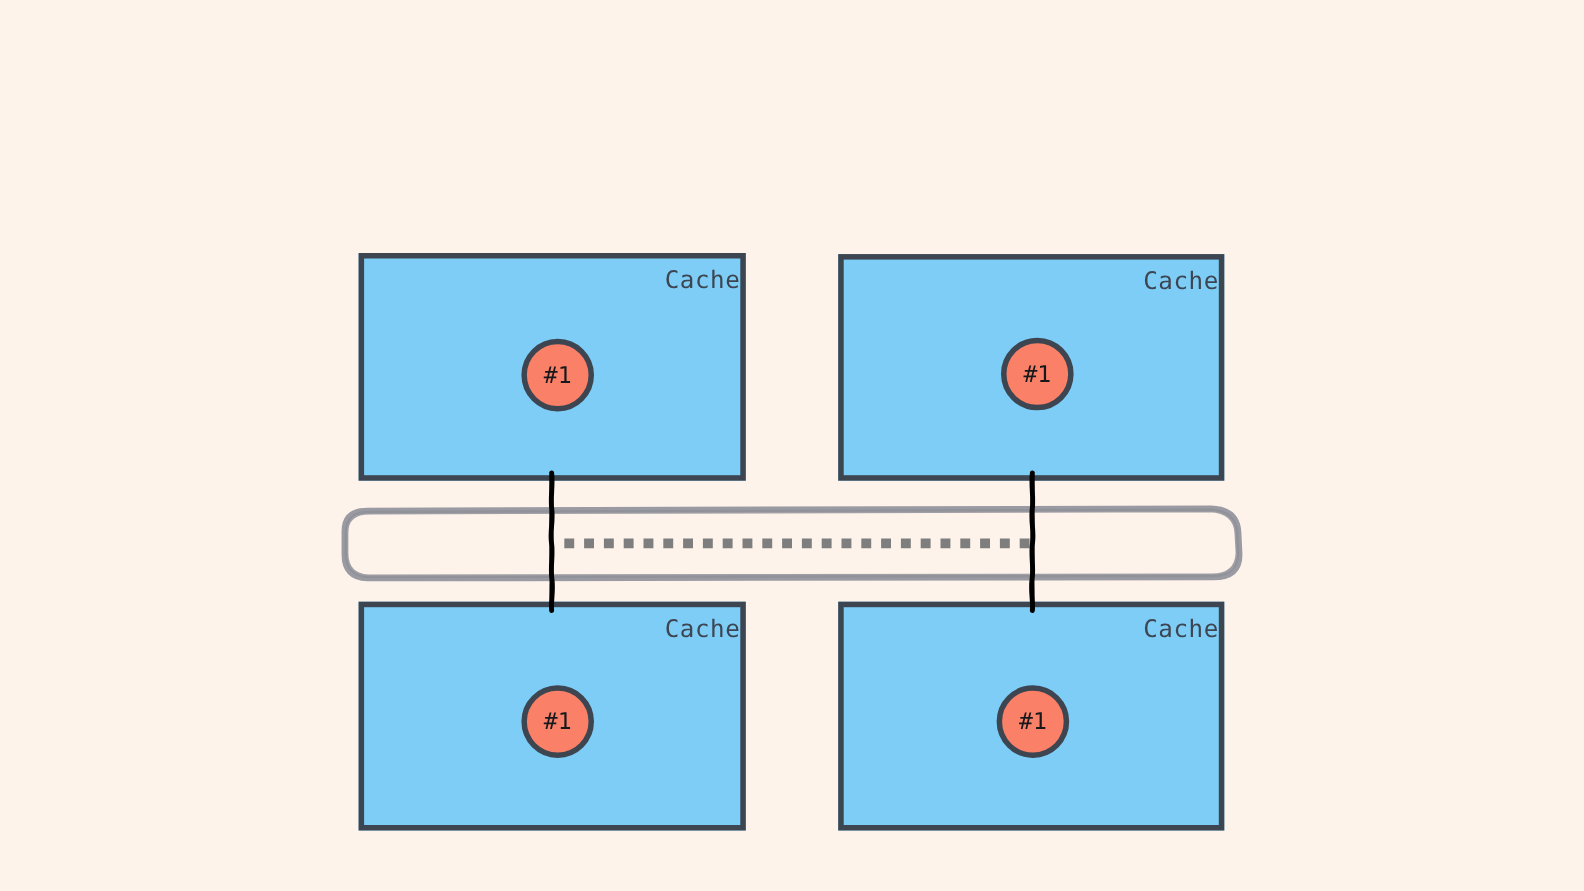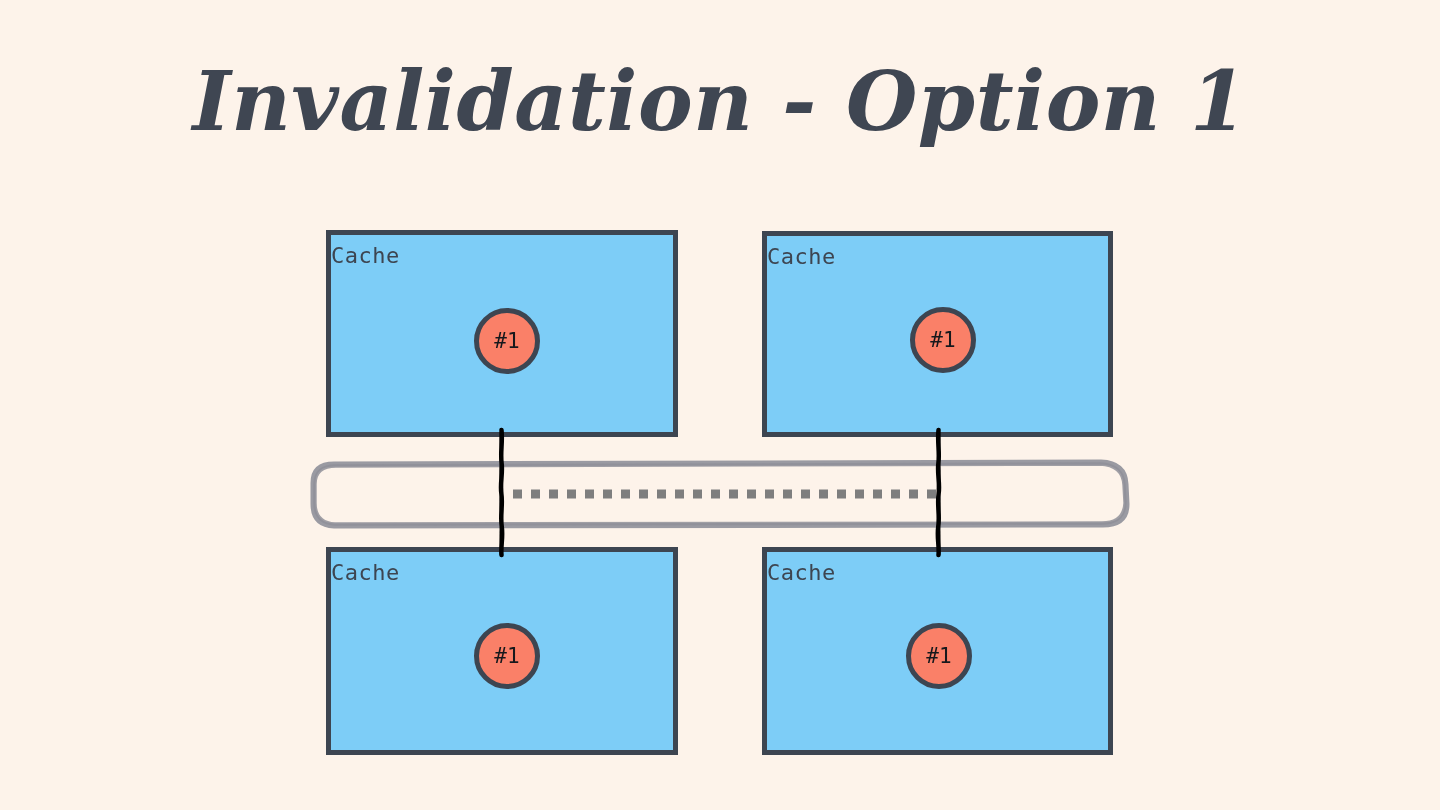--- a/index.html
+++ b/index.html
@@ -41,21 +41,21 @@
     position: absolute;
     box-sizing: border-box;
     background: #7dcdf7;
     border: 5px solid #3d4551;
   }
   .cache-label {
     position: absolute;
     left: 0;
     right: 0;
     top: 8px;
-    text-align: left;
+    text-align: right;
     font-family: "DejaVu Sans Mono", "Liberation Mono", monospace;
     font-size: 22px;
     color: #3d4551;
     letter-spacing: 0.5px;
   }
   .line-circle {
     position: absolute;
     box-sizing: border-box;
     width: 66px;
     height: 66px;
@@ -112,21 +112,20 @@
     stroke-width: 4.5;
     fill: none;
     stroke-linecap: round;
   }
 </style>
 </head>
 <body>
 
 <div id="stage">
 
-  <div id="title">Invalidation - Option 1</div>
 
   <div class="cache-box" style="left:326px; top:230px; width:352px; height:207px;">
     <div class="cache-label">Cache</div>
     <div class="line-circle" style="left:143px; top:73px;">#1</div>
   </div>
 
   <div class="cache-box" style="left:762px; top:231px; width:351px; height:206px;">
     <div class="cache-label">Cache</div>
     <div class="line-circle" style="left:143px; top:71px;">#1</div>
   </div>

